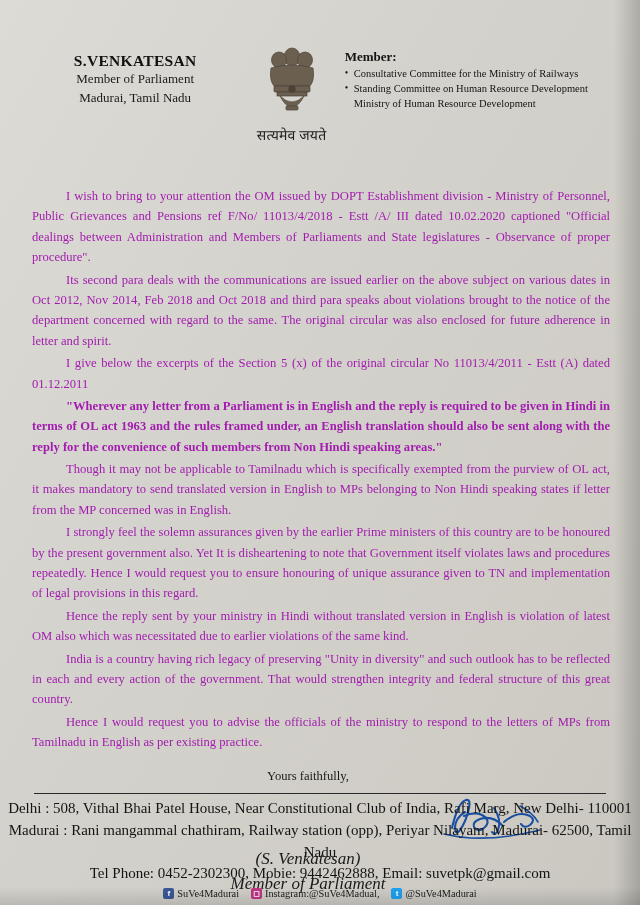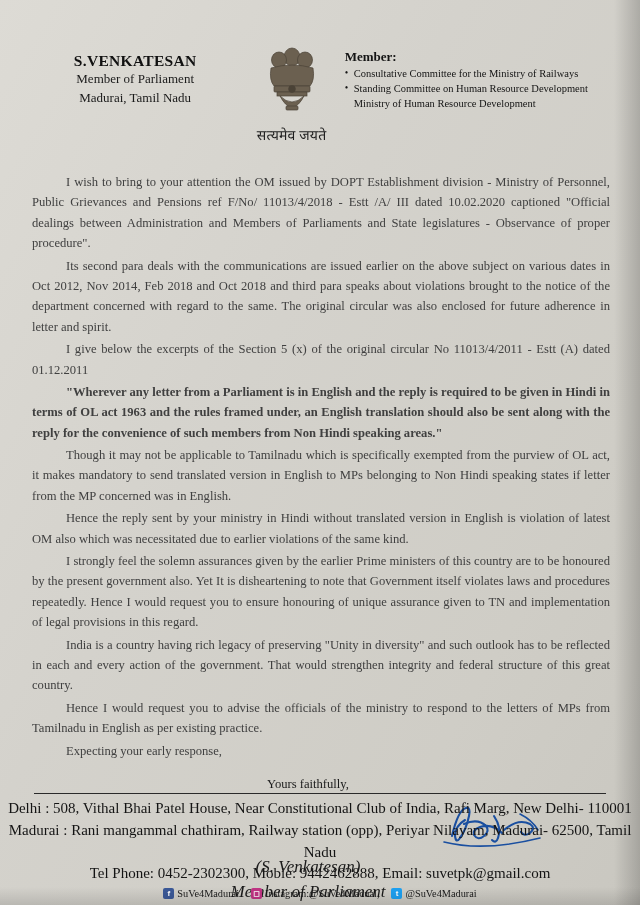--- a/index.html
+++ b/index.html
@@ -95,25 +95,25 @@
   .lh-right li.bulleted::before {
     content: "\2022";
     position: absolute;
     left: 0;
     top: -1px;
     font-size: 10px;
   }
 
   
   .body-text {
-    margin-top: 28px;
+    margin-top: 42px;
     font-size: 12.6px;
     line-height: 1.62;
     text-align: justify;
-    color: #404040;
+    color: #a21caf;
   }
   .body-text p {
     margin: 0 0 2px 0;
     text-indent: 34px;
   }
   .body-text p.bold-quote {
     font-weight: bold;
     text-indent: 34px;
   }
 
@@ -247,25 +247,24 @@
         </ul>
       </div>
     </div>
 
     <div class="body-text">
       <p>I wish to bring to your attention the OM issued by DOPT Establishment division - Ministry of Personnel, Public Grievances and Pensions ref F/No/ 11013/4/2018 - Estt /A/ III dated 10.02.2020 captioned "Official dealings between Administration and Members of Parliaments and State legislatures - Observance of proper procedure".</p>
       <p>Its second para deals with the communications are issued earlier on the above subject on various dates in Oct 2012, Nov 2014, Feb 2018 and Oct 2018 and third para speaks about violations brought to the notice of the department concerned with regard to the same. The original circular was also enclosed for future adherence in letter and spirit.</p>
       <p>I give below the excerpts of the Section 5 (x) of the original circular No 11013/4/2011 - Estt (A)  dated 01.12.2011</p>
       <p class="bold-quote">"Wherever any letter from a Parliament is in English and the reply is required to be given in Hindi in terms of OL act 1963 and the rules framed under, an English translation should also be sent along with the reply for the convenience of such members from Non Hindi speaking areas."</p>
       <p>Though it may not be applicable to Tamilnadu which is specifically exempted from the purview of OL act, it makes mandatory to send translated version in English to MPs belonging to Non Hindi speaking states if letter from the MP concerned was in English.</p>
+      <p>I strongly feel the solemn assurances given by the earlier Prime ministers of this country are to be honoured by the present government also. Yet It is disheartening to note that Government itself violates laws and procedures repeatedly. Hence I would request you to ensure honouring of unique assurance given to TN and implementation of legal provisions in this regard.</p>
       <p>Hence the reply sent by your ministry in Hindi without translated version in English is violation of latest OM also which was necessitated due to earlier violations of the same kind.</p>
-      <p>I strongly feel the solemn assurances given by the earlier Prime ministers of this country are to be honoured by the present government also. Yet It is disheartening to note that Government itself violates laws and procedures repeatedly. Hence I would request you to ensure honouring of unique assurance given to TN and implementation of legal provisions in this regard.</p>
       <p>India is a country having rich legacy of preserving "Unity in diversity" and such outlook has to be reflected in each and every action of the government. That would strengthen integrity and federal structure of this great country.</p>
       <p>Hence I would request you to advise the officials of the ministry to respond to the letters of MPs from Tamilnadu in English as per existing practice.</p>
-      <p>Expecting your early response,</p>
     </div>
 
     <div class="sign-block">
       <div class="yours">Yours faithfully,</div>
       <svg class="sig-svg" width="150" height="58" viewBox="0 0 150 58">
         <g fill="none" stroke="#1a4fa0" stroke-width="2.1" stroke-linecap="round">
           <path d="M28 40 q6 -26 14 -28 q5 -1 3 8 q-3 14 -9 22 q-4 6 -5 -2 q0 -10 10 -16"></path>
           <path d="M40 28 q14 -6 22 2 q4 5 -2 10 q-6 5 -10 -1 q-2 -5 6 -8 q12 -4 22 6"></path>
           <path d="M70 20 q8 12 4 22 q-2 6 -6 2"></path>
           <path d="M80 34 q14 -12 26 -6 q6 4 0 9 q-6 4 -9 -1"></path>

